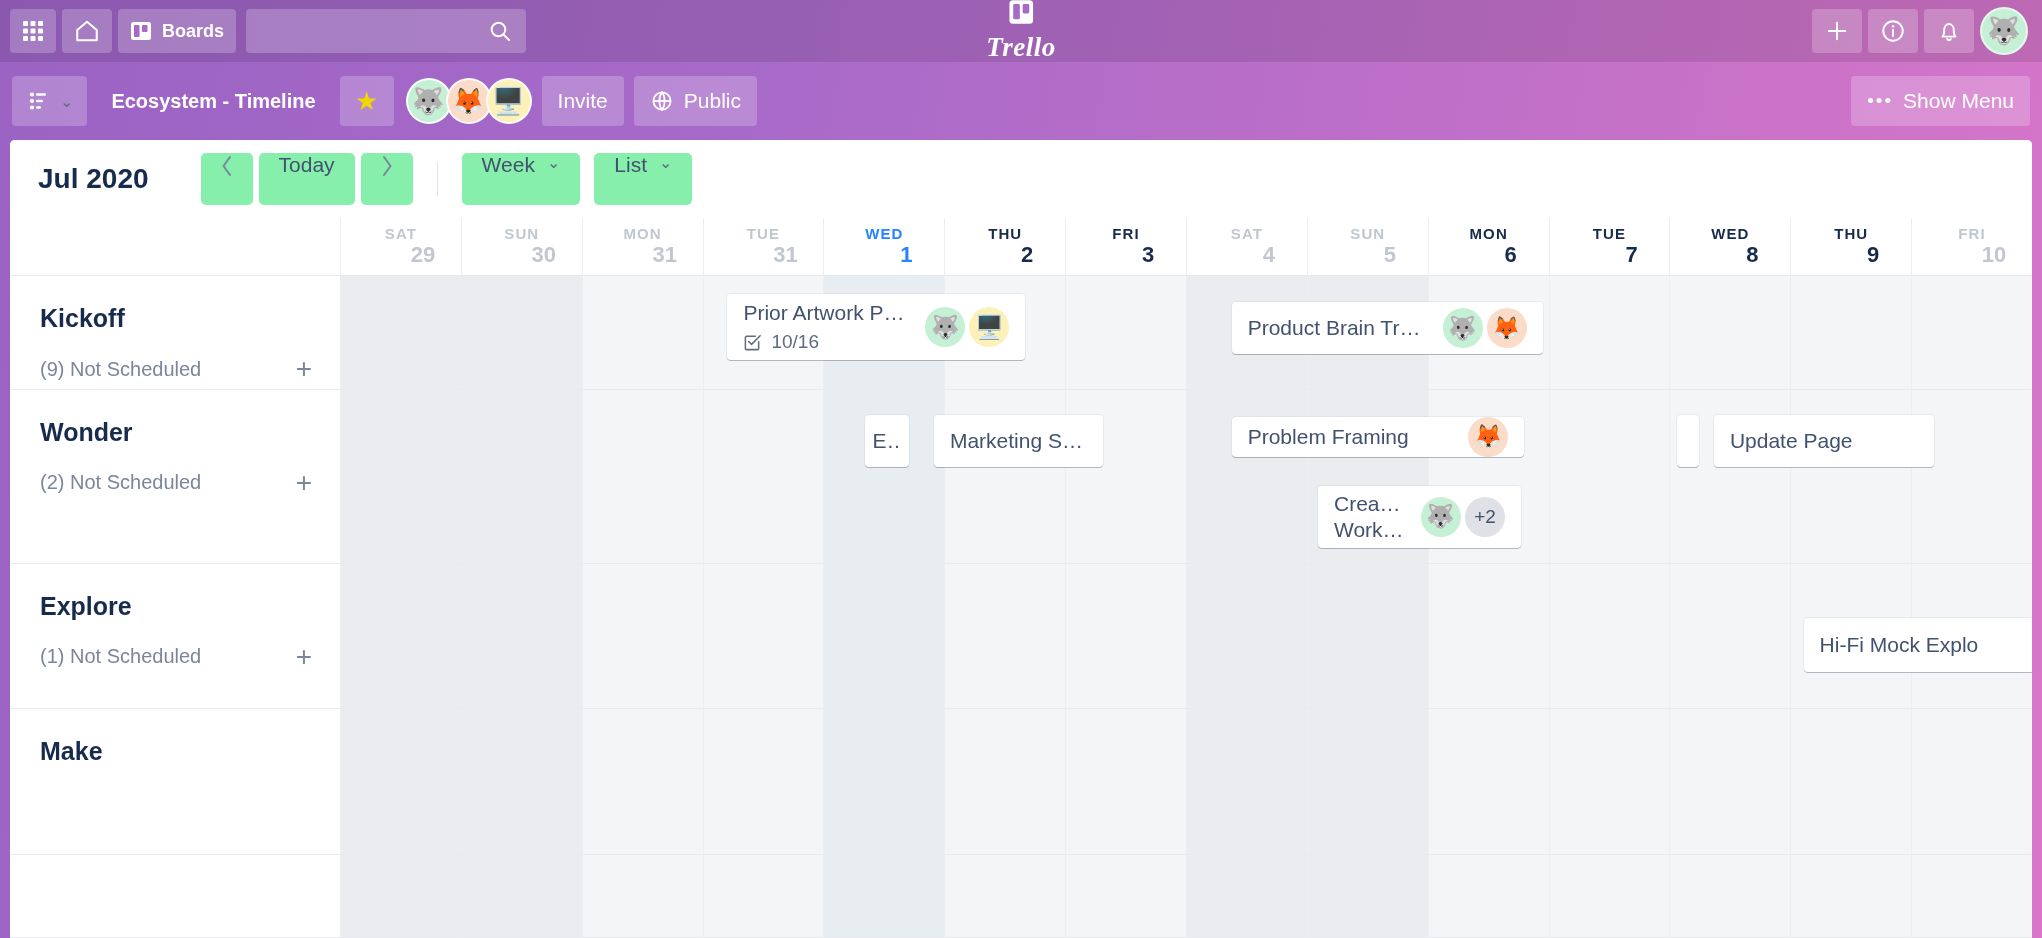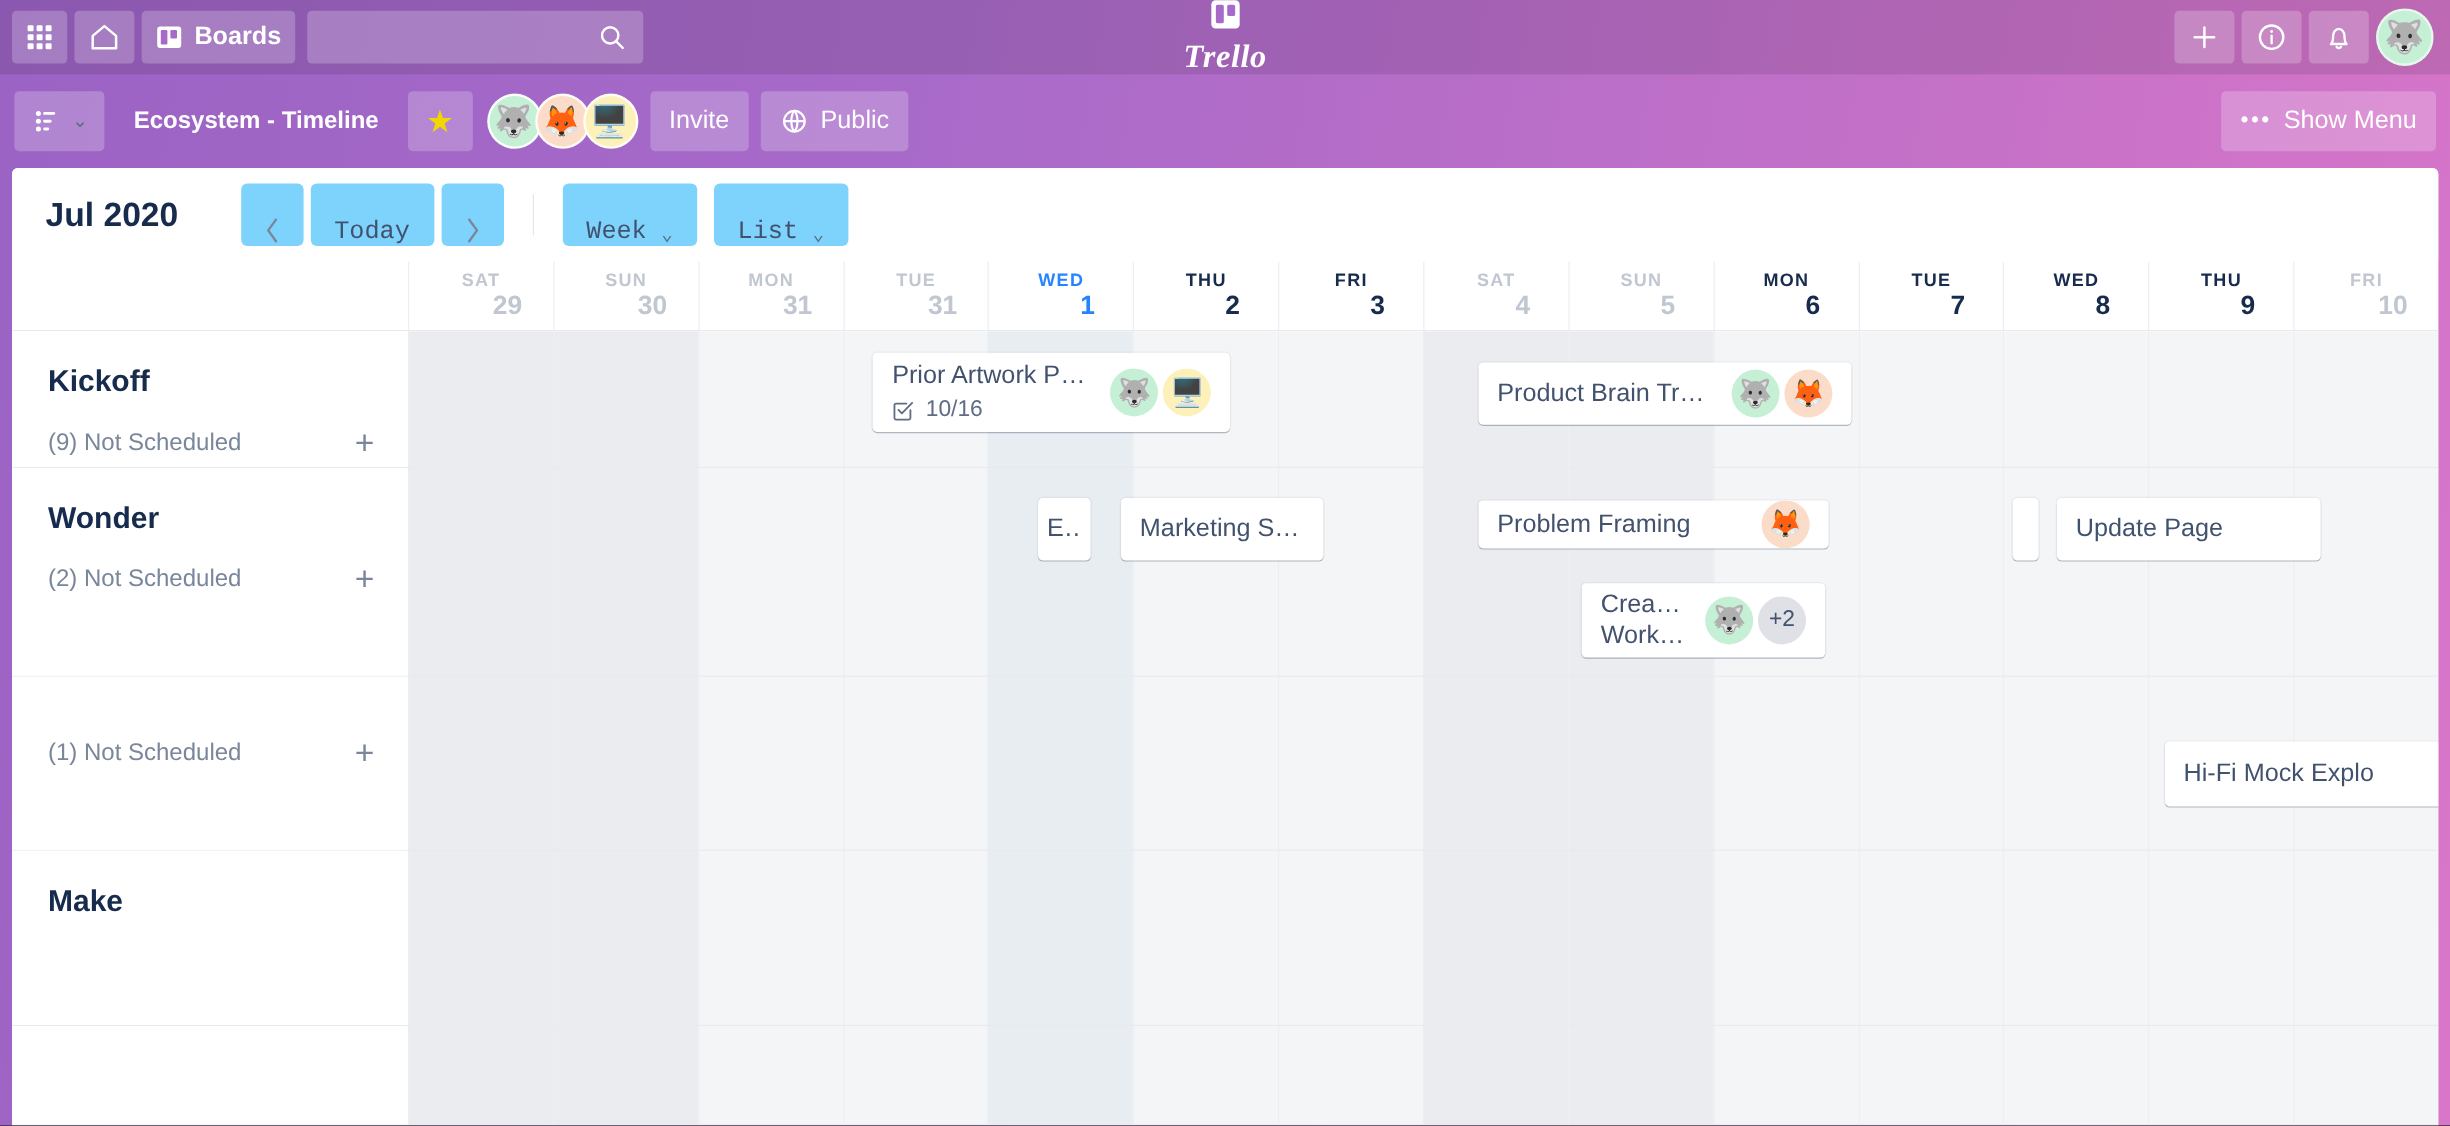--- a/index.html
+++ b/index.html
@@ -27,21 +27,21 @@
   }
   .nav-btn {
     height: 44px; min-width: 44px;
     border-radius: 4px;
     background: rgba(255,255,255,0.22);
     display: flex; align-items: center; justify-content: center;
     color: #fff;
     gap: 10px;
     padding: 0 12px;
     cursor: pointer;
-    font-size: 21px;
+    font-size: 18px;
     font-weight: 700;
   }
   .nav-search {
     flex: 0 0 auto;
     width: 280px; height: 44px;
     background: rgba(255,255,255,0.22);
     border-radius: 4px;
     margin-left: 4px;
     display: flex; align-items: center;
     position: relative;
@@ -139,28 +139,28 @@
   }
   .tl-month {
     font-size: 28px; font-weight: 700; color: #172b4d;
     margin-right: 38px;
     white-space: nowrap;
   }
   .tl-group { display: flex; align-items: center; gap: 6px; }
   .tl-btn {
     height: 52px; min-width: 52px;
     border-radius: 5px;
-    background: #7dd3fc;
+    background: #86efac;
     color: #42526e;
     border: 0;
-    display: flex; align-items: flex-end; justify-content: center;
+    display: flex; align-items: flex-start; justify-content: center;
     padding: 0 20px;
     font-size: 21px;
     cursor: pointer;
-    font-family: Liberation Mono, monospace;
+    font-family: Liberation Sans, sans-serif;
     white-space: nowrap;
     gap: 12px;
   }
   .tl-btn.arrow { padding: 0; font-size: 24px; color: #7a869a; }
   .tl-sep { width: 1px; height: 34px; background: #e4e6ea; margin: 0 10px; }
   .chev { font-size: 16px; color: #5e6c84; }
 
   
   .grid-wrap {
     position: relative;
@@ -622,20 +622,21 @@
                 </div>
                 <div class="card" style="left: 81.2%; width: 13%; top: 25px; height: 52px;">
                   <div class="card-body">
                     <div class="card-title">Update Page</div>
                   </div>
                 </div>
               </div>
             </div>
             <div class="row" style="height: 158px;">
               <div class="row-label">
+                <div class="row-name">Explore</div>
                 <div class="row-sub">
                   <span>(1) Not Scheduled</span>
                   <span class="plus">+</span>
                 </div>
               </div>
               <div class="row-track">
                 <div class="card" style="left: 86.5%; width: 15%; top: 54px; height: 54px;">
                   <div class="card-body">
                     <div class="card-title">Hi-Fi Mock Explo</div>
                   </div>

